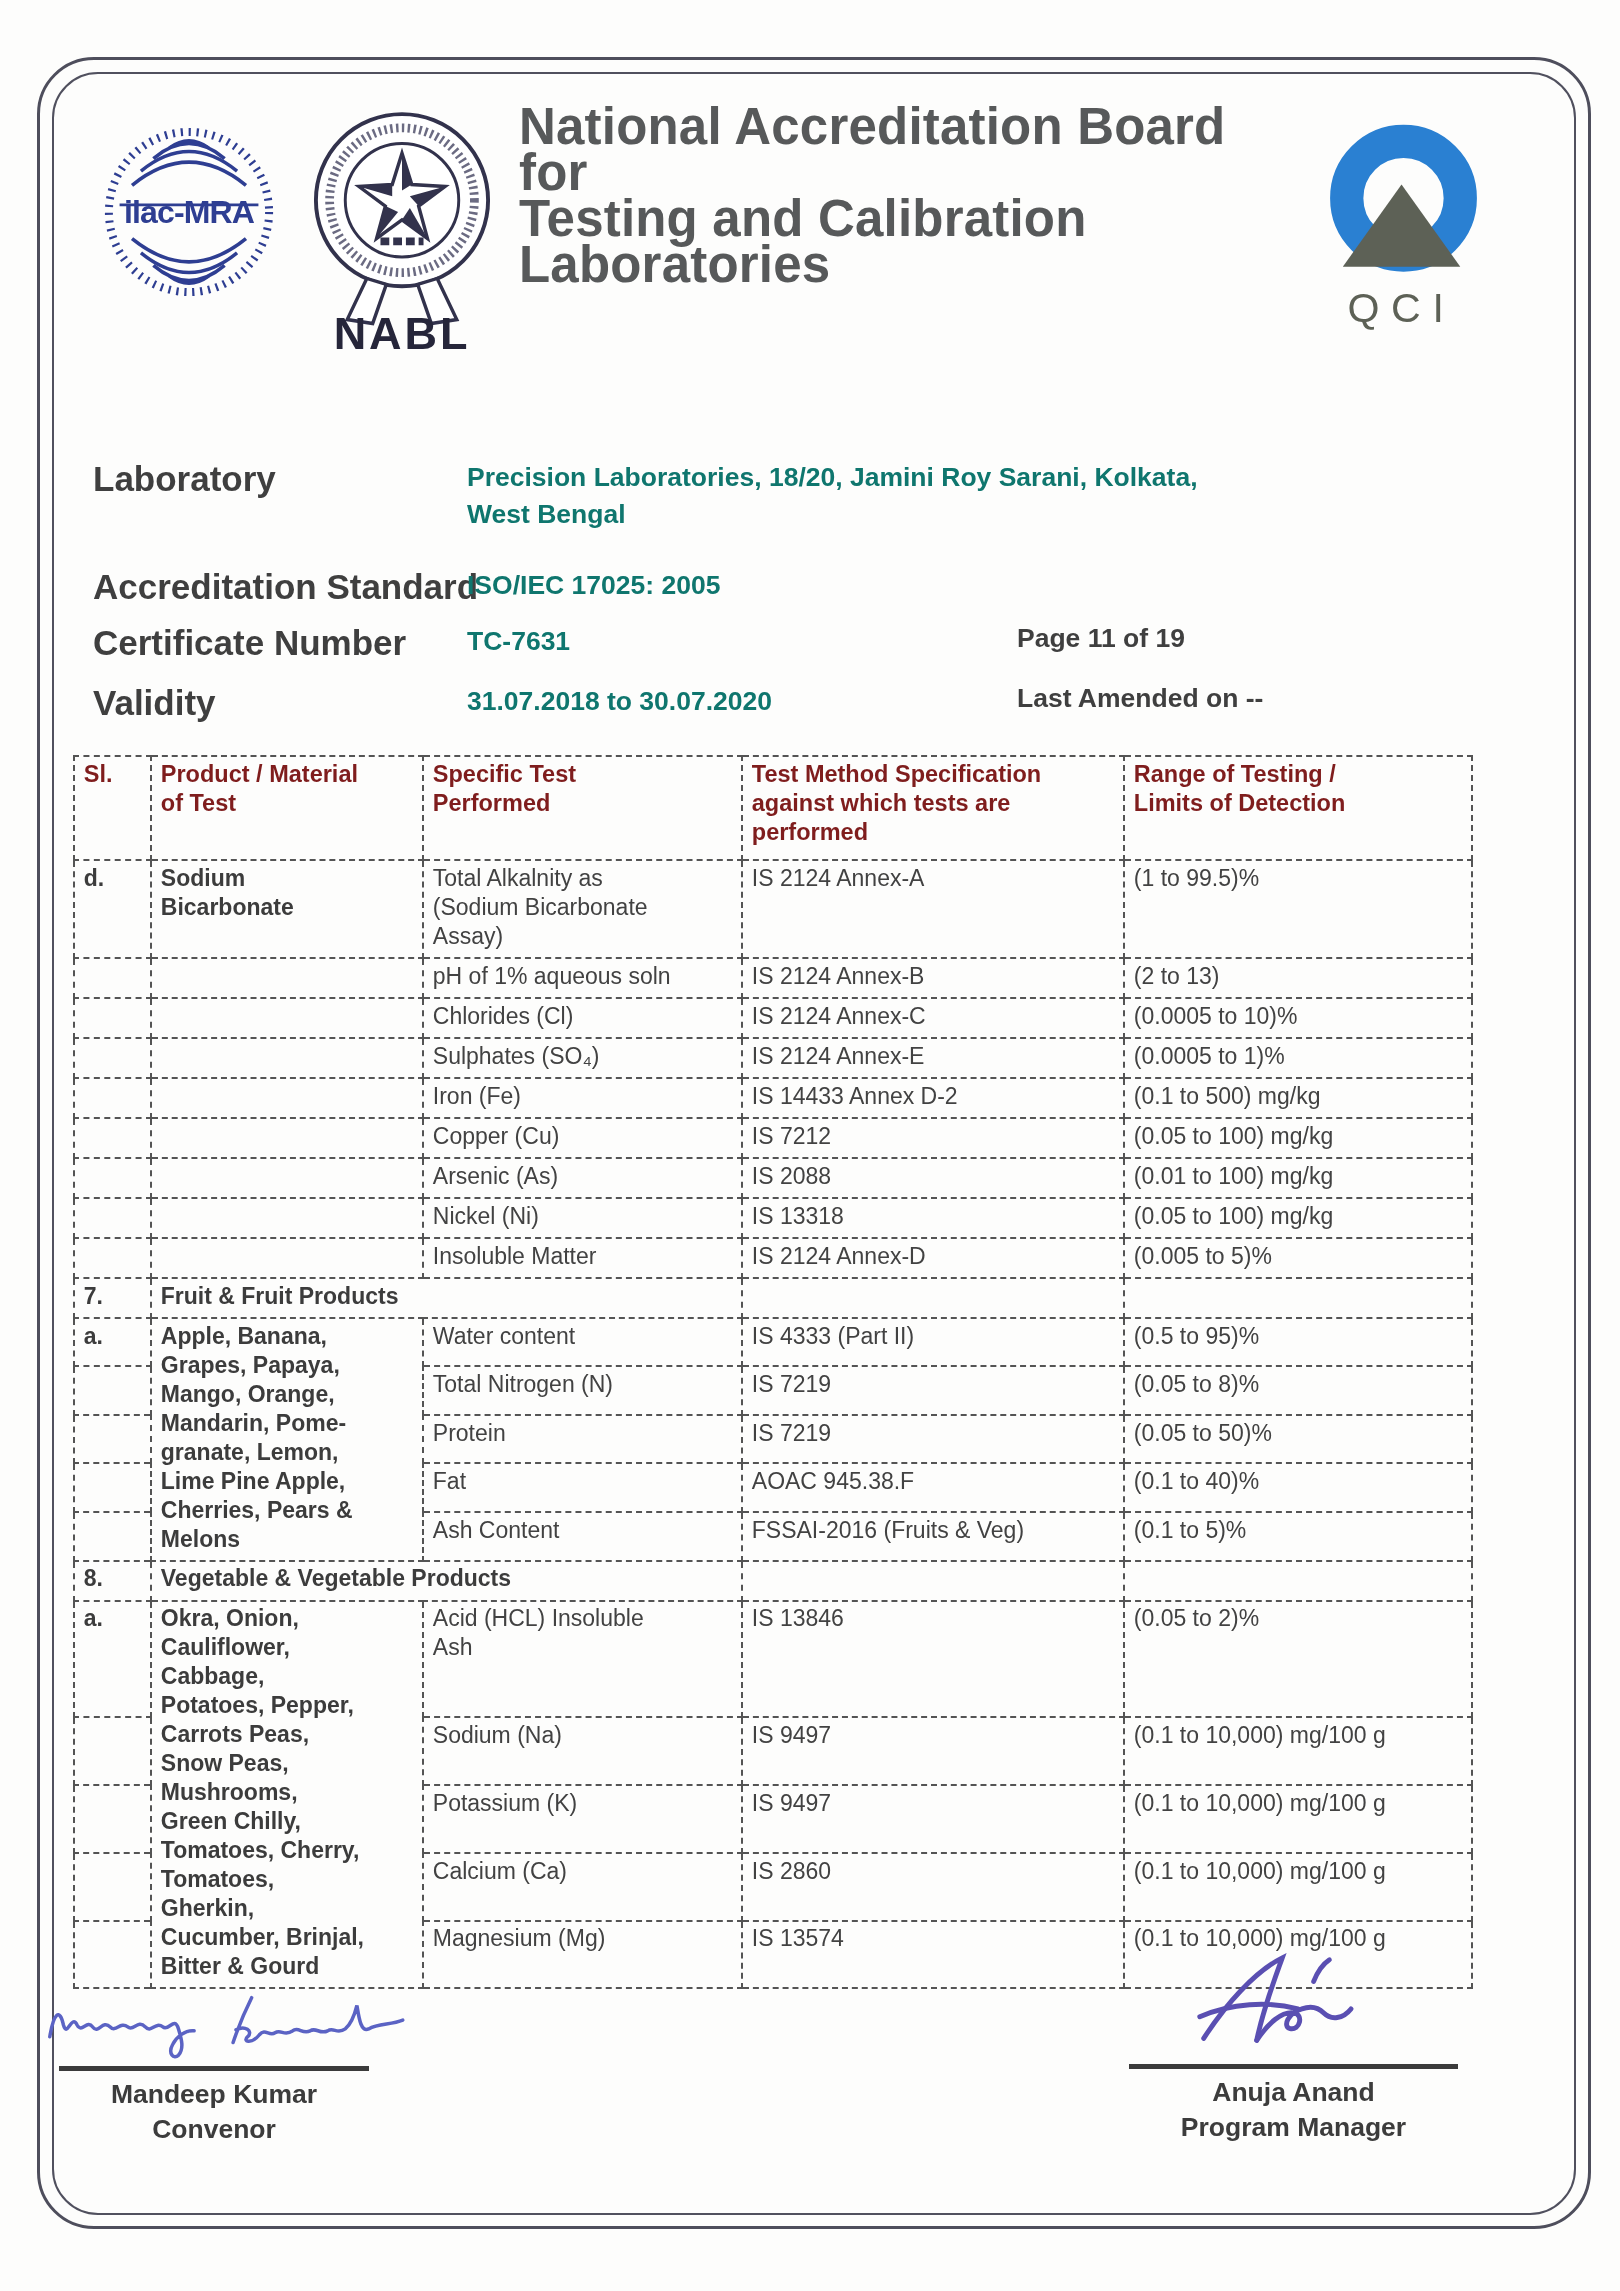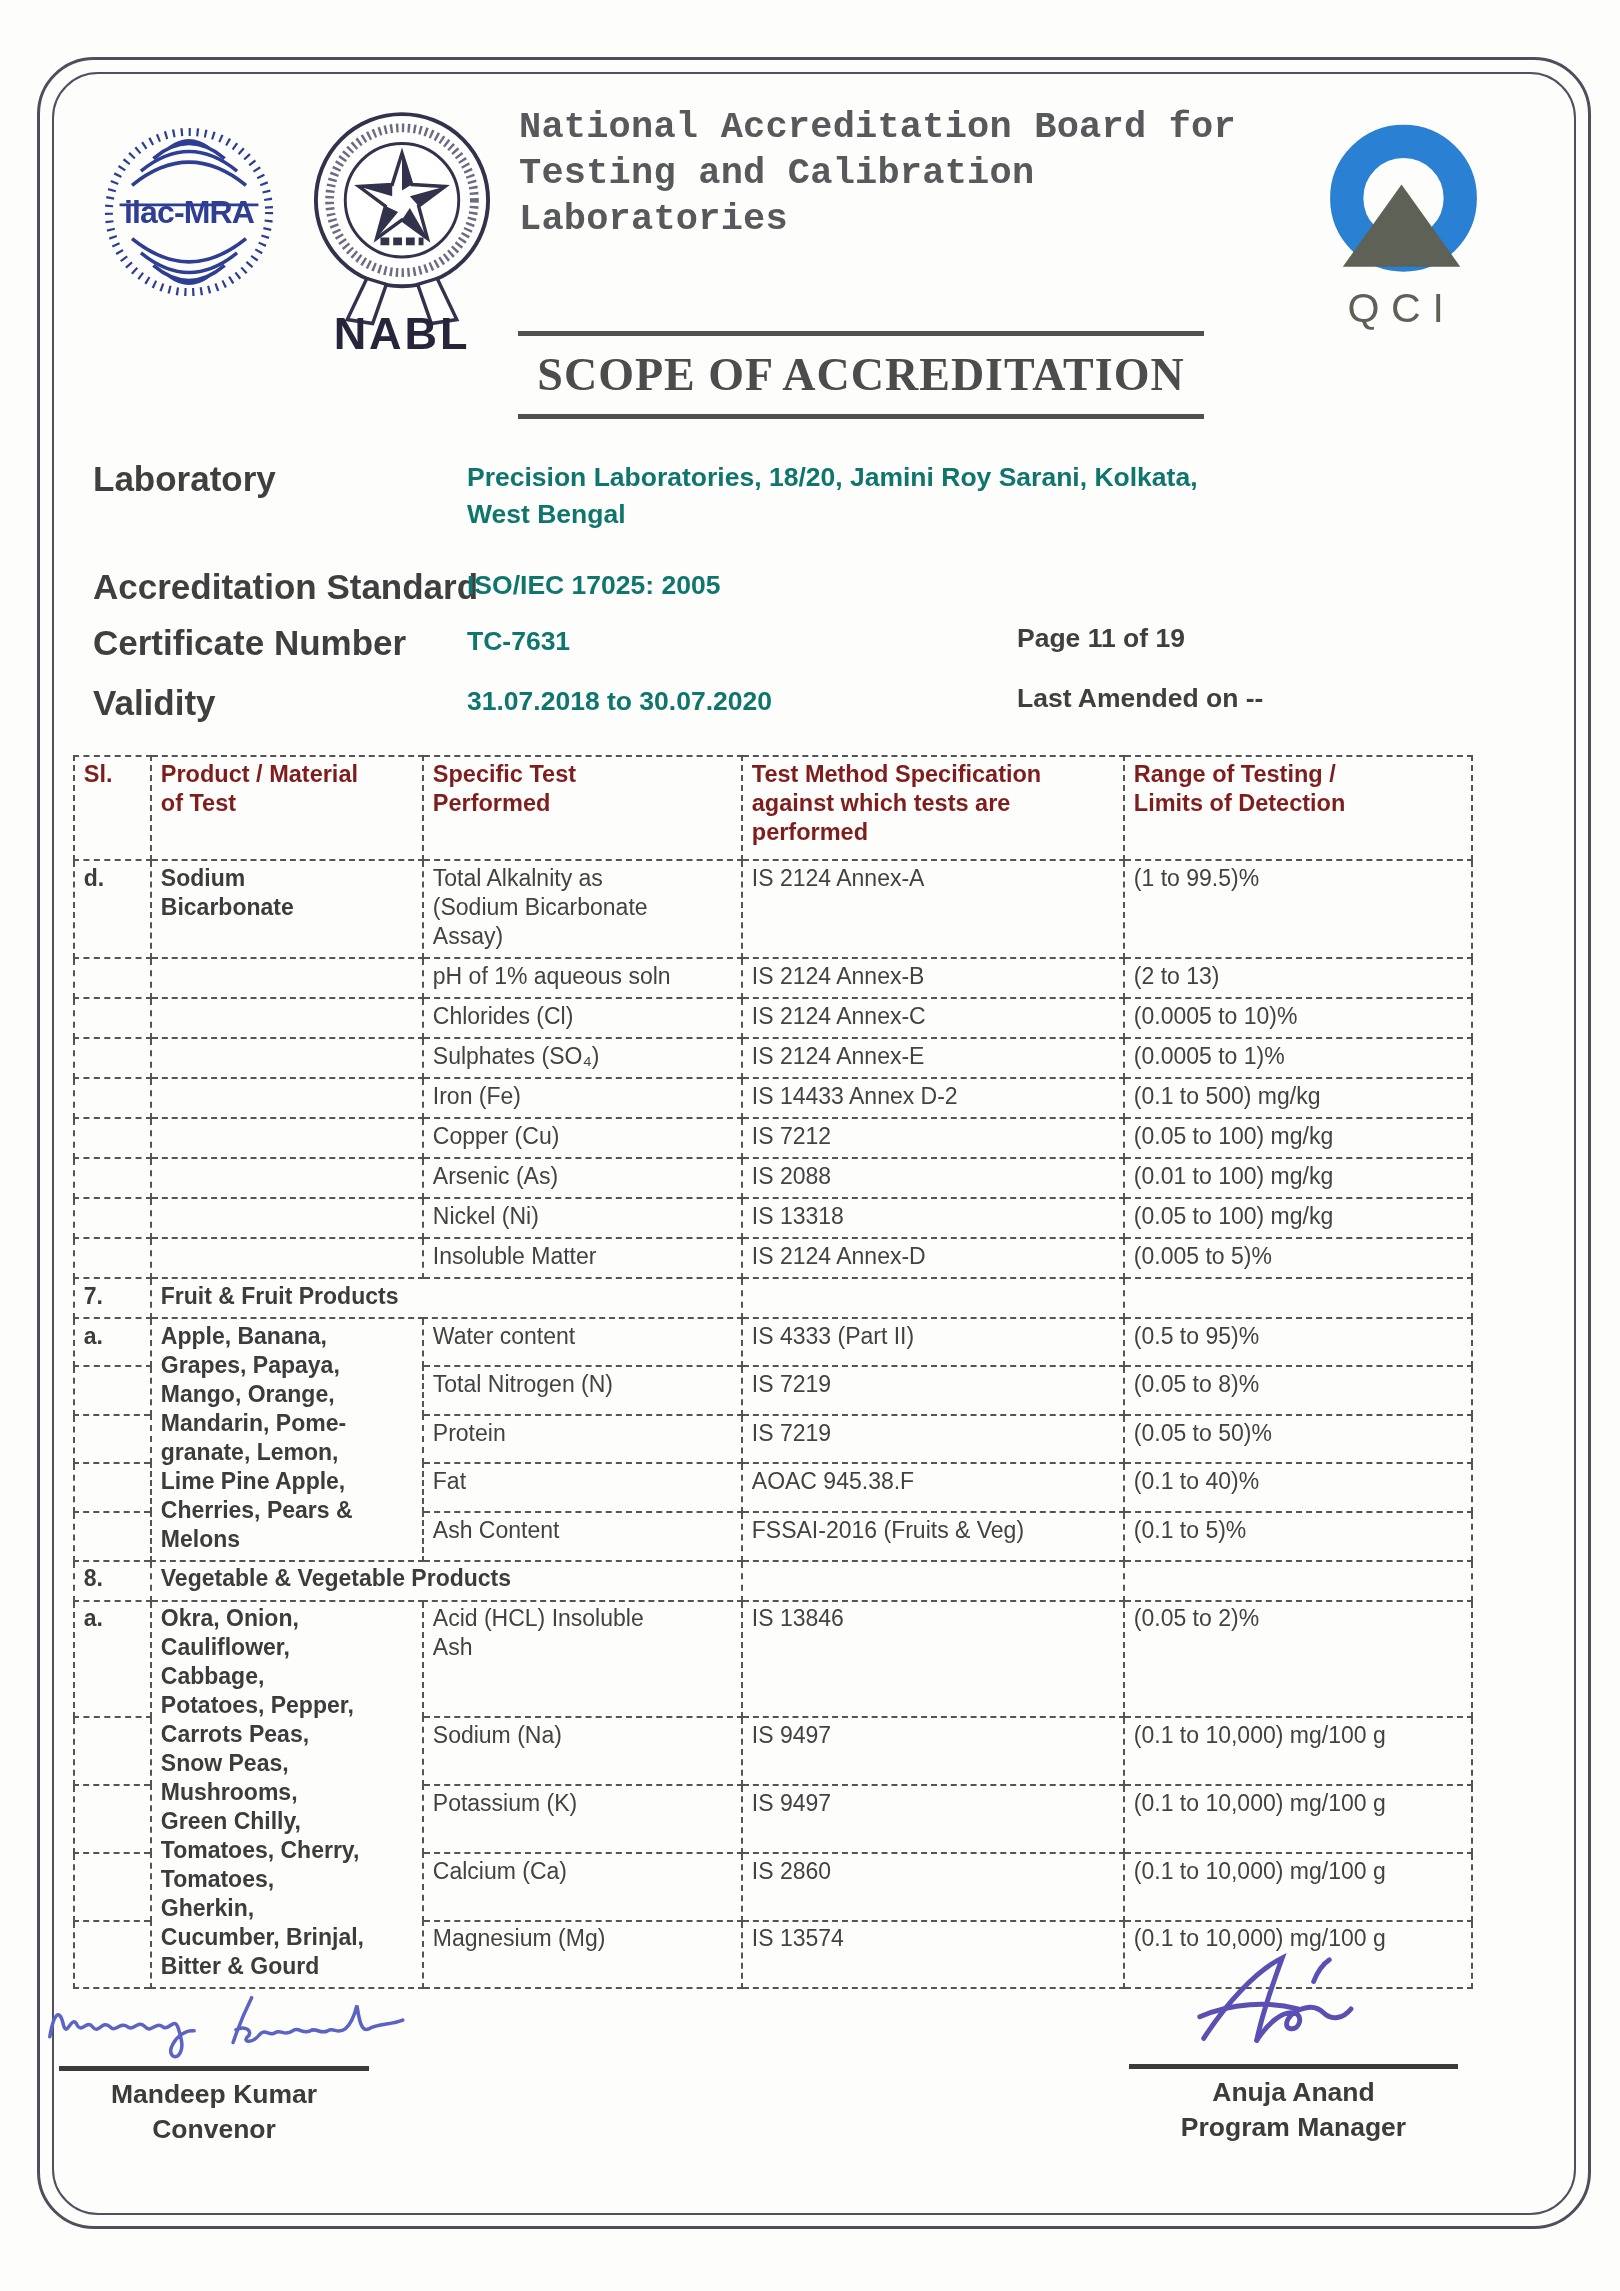--- a/index.html
+++ b/index.html
@@ -13,21 +13,21 @@
     position:absolute; left:37px; top:57px; right:29px; bottom:63px;
     border:3.9px solid #4e4e5c; border-radius:57px;
   }
   .frame-inner {
     position:absolute; left:52px; top:72px; right:44px; bottom:77px;
     border:2px solid #50505e; border-radius:46px;
   }
   .logo { position:absolute; }
   .org-title { position:absolute; left:519px; top:104px; width:765px; }
   .org-title .l1, .org-title .l2 {
-    font-size:37px; font-weight:bold; color:#57595a; line-height:46px; letter-spacing:0.2px;font-family:Liberation Mono, monospace;
+    font-size:51px; font-weight:bold; color:#57595a; line-height:46px; letter-spacing:0.2px;
   }
   .org-title .sub {
     margin-top:15.7px; font-size:27.4px; color:#4c4c4c;
   }
   .scope-block { position:absolute; left:518px; top:331px; width:686px; text-align:center; }
   .scope-rule { height:4.9px; background:#515151; }
   .scope-block h1 {
     font-family:"Liberation Serif", serif; font-size:46px; font-weight:bold;
     color:#4c4c4c; letter-spacing:1px; padding:11.8px 0 13.7px 0; white-space:nowrap;
   }
@@ -106,25 +106,20 @@
     <circle r="58" fill="none" stroke="#2a80d2" stroke-width="34"></circle>
     <polygon points="-2,-14 58,70 -62,70" fill="#5d6156"></polygon>
     <text x="-2" y="126" text-anchor="middle" font-size="42" fill="#5d6156" letter-spacing="12" font-weight="400">QCI</text>
   </svg>
 
   <div class="org-title">
     <div class="l1">National Accreditation Board for</div>
     <div class="l2">Testing and Calibration Laboratories</div>
   </div>
 
-  <div class="scope-block">
-    <div class="scope-rule"></div>
-    <h1>SCOPE OF ACCREDITATION</h1>
-    <div class="scope-rule"></div>
-  </div>
 
   <div class="info">
     <div class="info-label r1">Laboratory</div>
     <div class="info-value r1">Precision Laboratories, 18/20, Jamini Roy Sarani, Kolkata,
 West Bengal</div>
     <div class="info-label r2">Accreditation Standard</div>
     <div class="info-value r2">ISO/IEC 17025: 2005</div>
     <div class="info-label r3">Certificate Number</div>
     <div class="info-value r3">TC-7631</div>
     <div class="info-right r3">Page 11 of 19</div>

